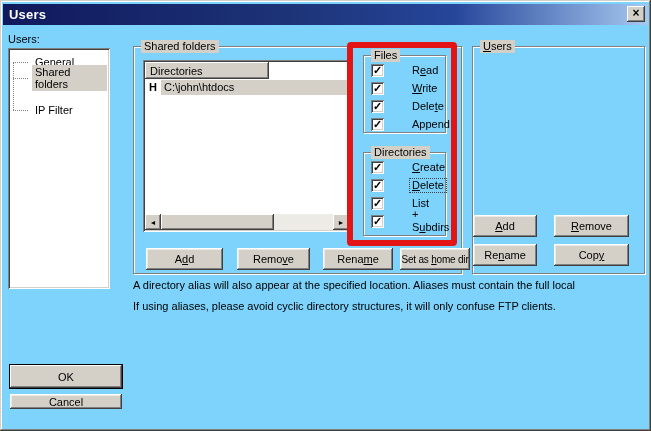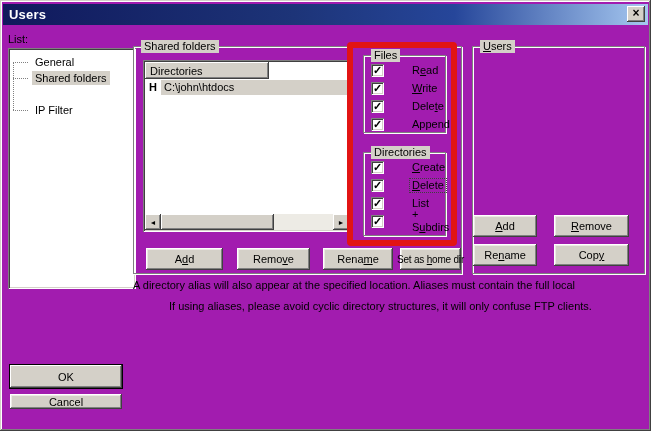--- a/index.html
+++ b/index.html
@@ -1,18 +1,18 @@
 <!DOCTYPE html>
 <html><head>
 <meta charset="utf-8">
 <style>
   * { margin:0; padding:0; box-sizing:border-box; font-family:"Liberation Sans", sans-serif; }
   html,body { background:#fff; }
   #window {
-    position:relative; width:651px; height:431px; background:#a21caf;
+    position:relative; width:651px; height:431px; background:#7dd3fc;
     box-shadow: inset -1px -1px 0 #404040, inset 1px 1px 0 #D4D0C8,
                 inset -2px -2px 0 #808080, inset 2px 2px 0 #FFFFFF;
     overflow:hidden; font-size:11px; color:#000;
   }
   .titlebar {
     position:absolute; left:3px; top:4px; right:3px; height:21px;
     background:linear-gradient(90deg,#10195C 0%,#1D3478 45%,#26469A 70%,#A6C8F0 100%);
     display:flex; align-items:center; padding-left:6px;
   }
   .title { color:#fff; font-weight:bold; font-size:13px; letter-spacing:0.2px; }
@@ -74,41 +74,41 @@
     width:13px; height:13px; background:#fff; flex:none; margin-right:6px;
     box-shadow: inset 1px 1px #808080, inset -1px -1px #fff, inset 2px 2px #404040, inset -2px -2px #D4D0C8;
     display:flex; align-items:center; justify-content:center; font-size:11px; font-weight:bold; line-height:13px;
   }
   .cblabel { line-height:13px; padding:0 2px;margin-left:20px; }
   .cblabel.focus { outline:1px dotted #404040; }
   
   .ulrow { height:16px; line-height:16px; padding-left:3px; margin:1px 1px 0 1px; }
   .ulrow.sel { background:#0A246A; color:#fff; }
   .notes { position:absolute; left:133px; top:278px; width:516px; line-height:14px; }
-  .notes .gap { margin-top:7px;margin-left:36px; }
+  .notes .gap { margin-top:7px; }
   .redbox {
     position:absolute; left:347px; top:42px; width:110px; height:204px;
     border:6px solid #E21414; border-radius:4px; pointer-events:none; z-index:50;
   }
   u { text-decoration:underline; }
 </style>
 </head>
 <body>
 
 <div id="window">
 
   <div class="titlebar">
     <span class="title">Users</span>
     <span class="closebtn">
       <span>×</span>
     </span>
   </div>
 
-  <div class="label" style="left:8px; top:33px;">List:</div>
-  <div class="sunken" style="left:8px; top:48px; width:128px; height:241px;">
+  <div class="label" style="left:8px; top:33px;">Users:</div>
+  <div class="sunken" style="left:8px; top:48px; width:102px; height:241px;">
     <div class="vline" style="top:14px; height:48px;"></div>
     <div class="treerow" style="top:6px;">
       <span class="stub"></span>
       <span class="treetext">General</span>
     </div>
     <div class="treerow" style="top:22px;">
       <span class="stub"></span>
       <span class="treetext sel">Shared folders</span>
     </div>
     <div class="treerow" style="top:54px;">
@@ -202,21 +202,21 @@
 
   <div class="btn" style="left:146px; top:248px; width:77px; height:22px;">
       <span>A<u>d</u>d</span>
     </div>
   <div class="btn" style="left:237px; top:248px; width:73px; height:22px;">
       <span>Remo<u>v</u>e</span>
     </div>
   <div class="btn" style="left:323px; top:248px; width:70px; height:22px;">
       <span>Rena<u>m</u>e</span>
     </div>
-  <div class="btn tight" style="left:400px; top:248px; width:61px; height:22px;text-align:center;">
+  <div class="btn tight" style="left:400px; top:248px; width:70px; height:22px;text-align:center;">
       <span>Set as <u>h</u>ome dir</span>
     </div>
 
   <div class="group" style="left:472px; top:46px; width:173px; height:228px;">
     <span class="grouplabel"><u>U</u>sers</span>
   </div>
   <div class="btn" style="left:473px; top:215px; width:64px; height:22px;">
       <span><u>A</u>dd</span>
     </div>
   <div class="btn" style="left:554px; top:215px; width:75px; height:22px;">

